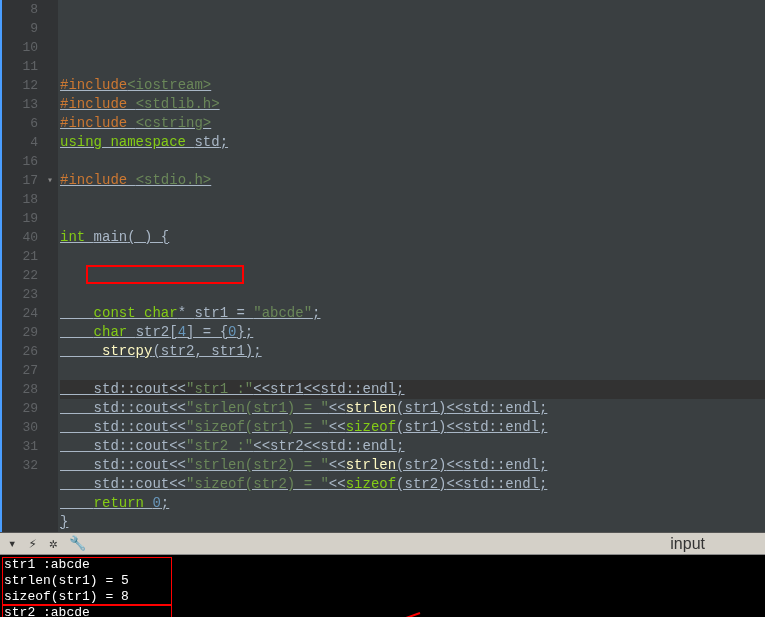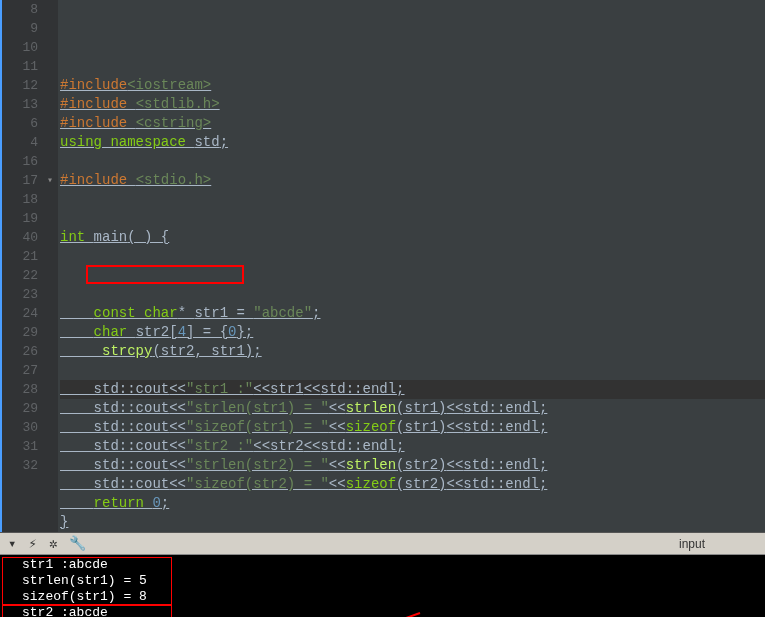--- a/index.html
+++ b/index.html
@@ -54,21 +54,21 @@
     white-space: pre;
     position: relative;
   }
   .line { height: 19px; position: relative; text-decoration: underline; }
   .hl-line { background: #323232; }
   .kw { color: #84cc16; }
   .pp { color: #cc7832; }
   .inc { color: #6a8759; }
   .str { color: #6a8759; }
   .type { color: #a9b7c6; }
-  .func { color: #bef264; }
+  .func { color: #fef9c3; }
   .num { color: #6897bb; }
   .op { color: #a9b7c6; }
   .redbox {
     position: absolute;
     border: 2px solid #ff0000;
     pointer-events: none;
   }
   .console-wrap {
     flex: 1;
     background: #000;
@@ -90,29 +90,29 @@
     align-items: center;
     gap: 12px;
     padding: 0 8px;
   }
   .tb-icon { color: #333; cursor: pointer; font-size: 14px; }
   .tb-tab {
     margin-left: auto;
     margin-right: 60px;
     color: #333;
     font-family: sans-serif;
-    font-size: 12px;
+    font-size: 16px;
   }
   .console {
     position: relative;
     padding: 2px 4px;
     line-height: 16px;
     font-size: 13px;
   }
-  .cln { height: 16px; white-space: pre; padding-left: 18px; }
+  .cln { height: 16px; white-space: pre; }
   .red-dotted {
     position: absolute;
     border: 1px solid #ff0000;
     pointer-events: none;
   }
   .arrow {
     position: absolute;
     pointer-events: none;
   }
 </style>

